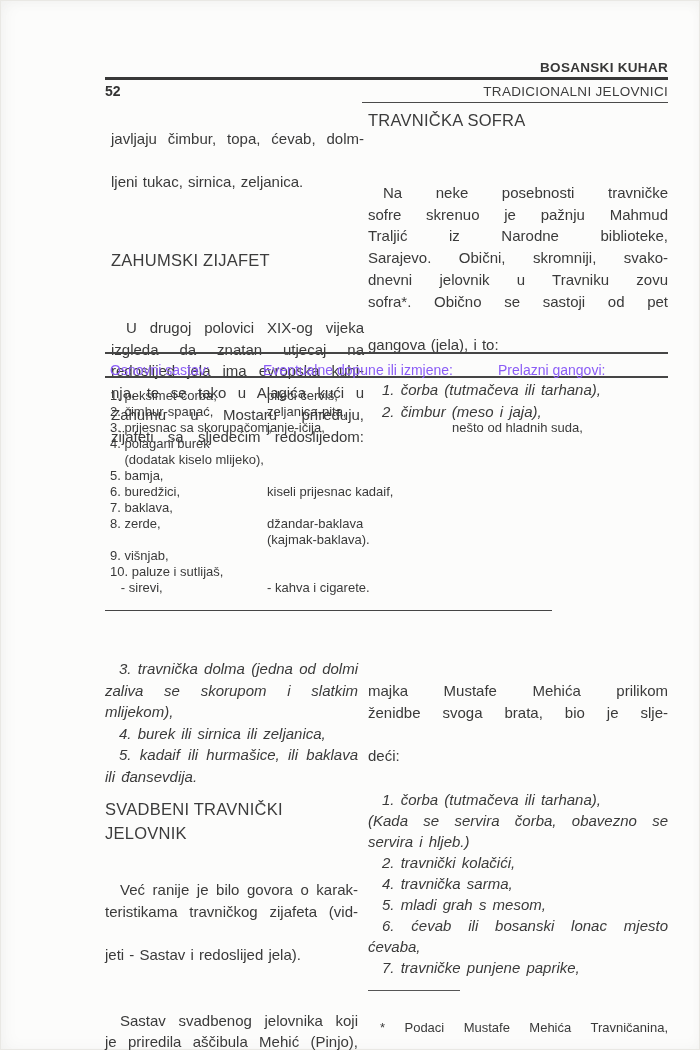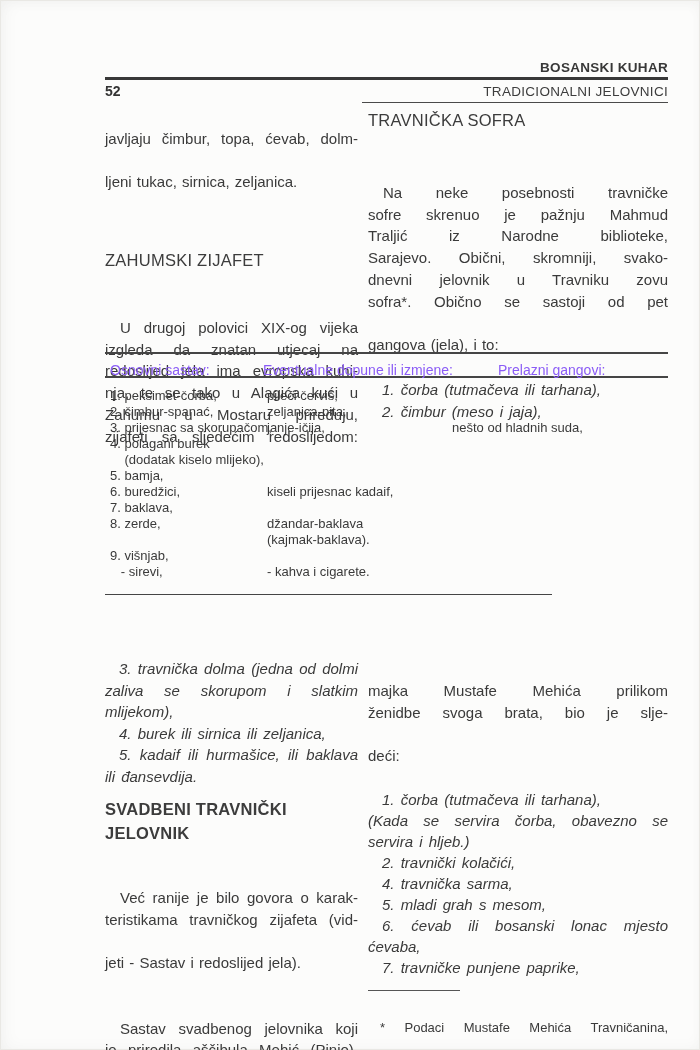--- a/index.html
+++ b/index.html
@@ -23,34 +23,34 @@
   .book-title { text-align: right; font-size: 13.5px; font-weight: bold; letter-spacing: .3px; color: #383838; }
   .rule { background: #3f3f3f; }
   .r-top { height: 2.5px; background: #383838; margin-top: 2px; }
   .hrow { display: flex; justify-content: space-between; align-items: baseline; margin-top: 3px; }
   .page-number { font-size: 14px; font-weight: bold; color: #333; }
   .series-title { font-size: 13.5px; letter-spacing: .3px; color: #3d3d3d; }
   .r-sub { height: 1.6px; width: 306px; margin-left: auto; margin-top: 3px; background: #4a4a4a; }
 
   
   .col { position: absolute; }
-  .col-lt { left: 105px; top: 106px; width: 253px; }
+  .col-lt { left: 111px; top: 106px; width: 253px; }
   .col-rt { left: 368px; top: 106px; width: 300px; }
   .col-lb { left: 105px; top: 658px; width: 253px; }
   .col-rb { left: 368px; top: 658px; width: 300px; }
 
   h2 {
     margin: 0; font-weight: normal;
     font-size: 16.5px; line-height: 24px;
     letter-spacing: .25px; color: #3c3c3c;
     white-space: pre-line;
   }
   .col-lt h2 { margin: 33px 0 23px; }
   .col-rt h2 { margin: 2px 0 28px; }
-  .col-lb h2 { margin: 10px 0 20px; font-weight: bold; }
+  .col-lb h2 { margin: 10px 0 12px; }
 
   .para {
     font-size: 15px; line-height: 21.8px;
     text-align: justify; text-align-last: justify;
     white-space: pre-line; word-spacing: 1px;
   }
   .pbody { display: block; }
   .ptail { display: block; text-align-last: left; }
   .indent { text-indent: 15px; }
 
@@ -180,20 +180,25 @@
       <span class="tc tc2">džandar-baklava</span>
       <span class="tc tc3"></span>
     </div>
       <div class="trow">
       <span class="tc tc1"></span>
       <span class="tc tc2">(kajmak-baklava).</span>
       <span class="tc tc3"></span>
     </div>
       <div class="trow">
       <span class="tc tc1">9. višnjab,</span>
+      <span class="tc tc2"></span>
+      <span class="tc tc3"></span>
+    </div>
+      <div class="trow">
+      <span class="tc tc1">10. paluze i sutlijaš,</span>
       <span class="tc tc2"></span>
       <span class="tc tc3"></span>
     </div>
       <div class="trow">
       <span class="tc tc1">   - sirevi,</span>
       <span class="tc tc2">- kahva i cigarete.</span>
       <span class="tc tc3"></span>
     </div>
     </div>
   <div class="r-bottom"></div>

